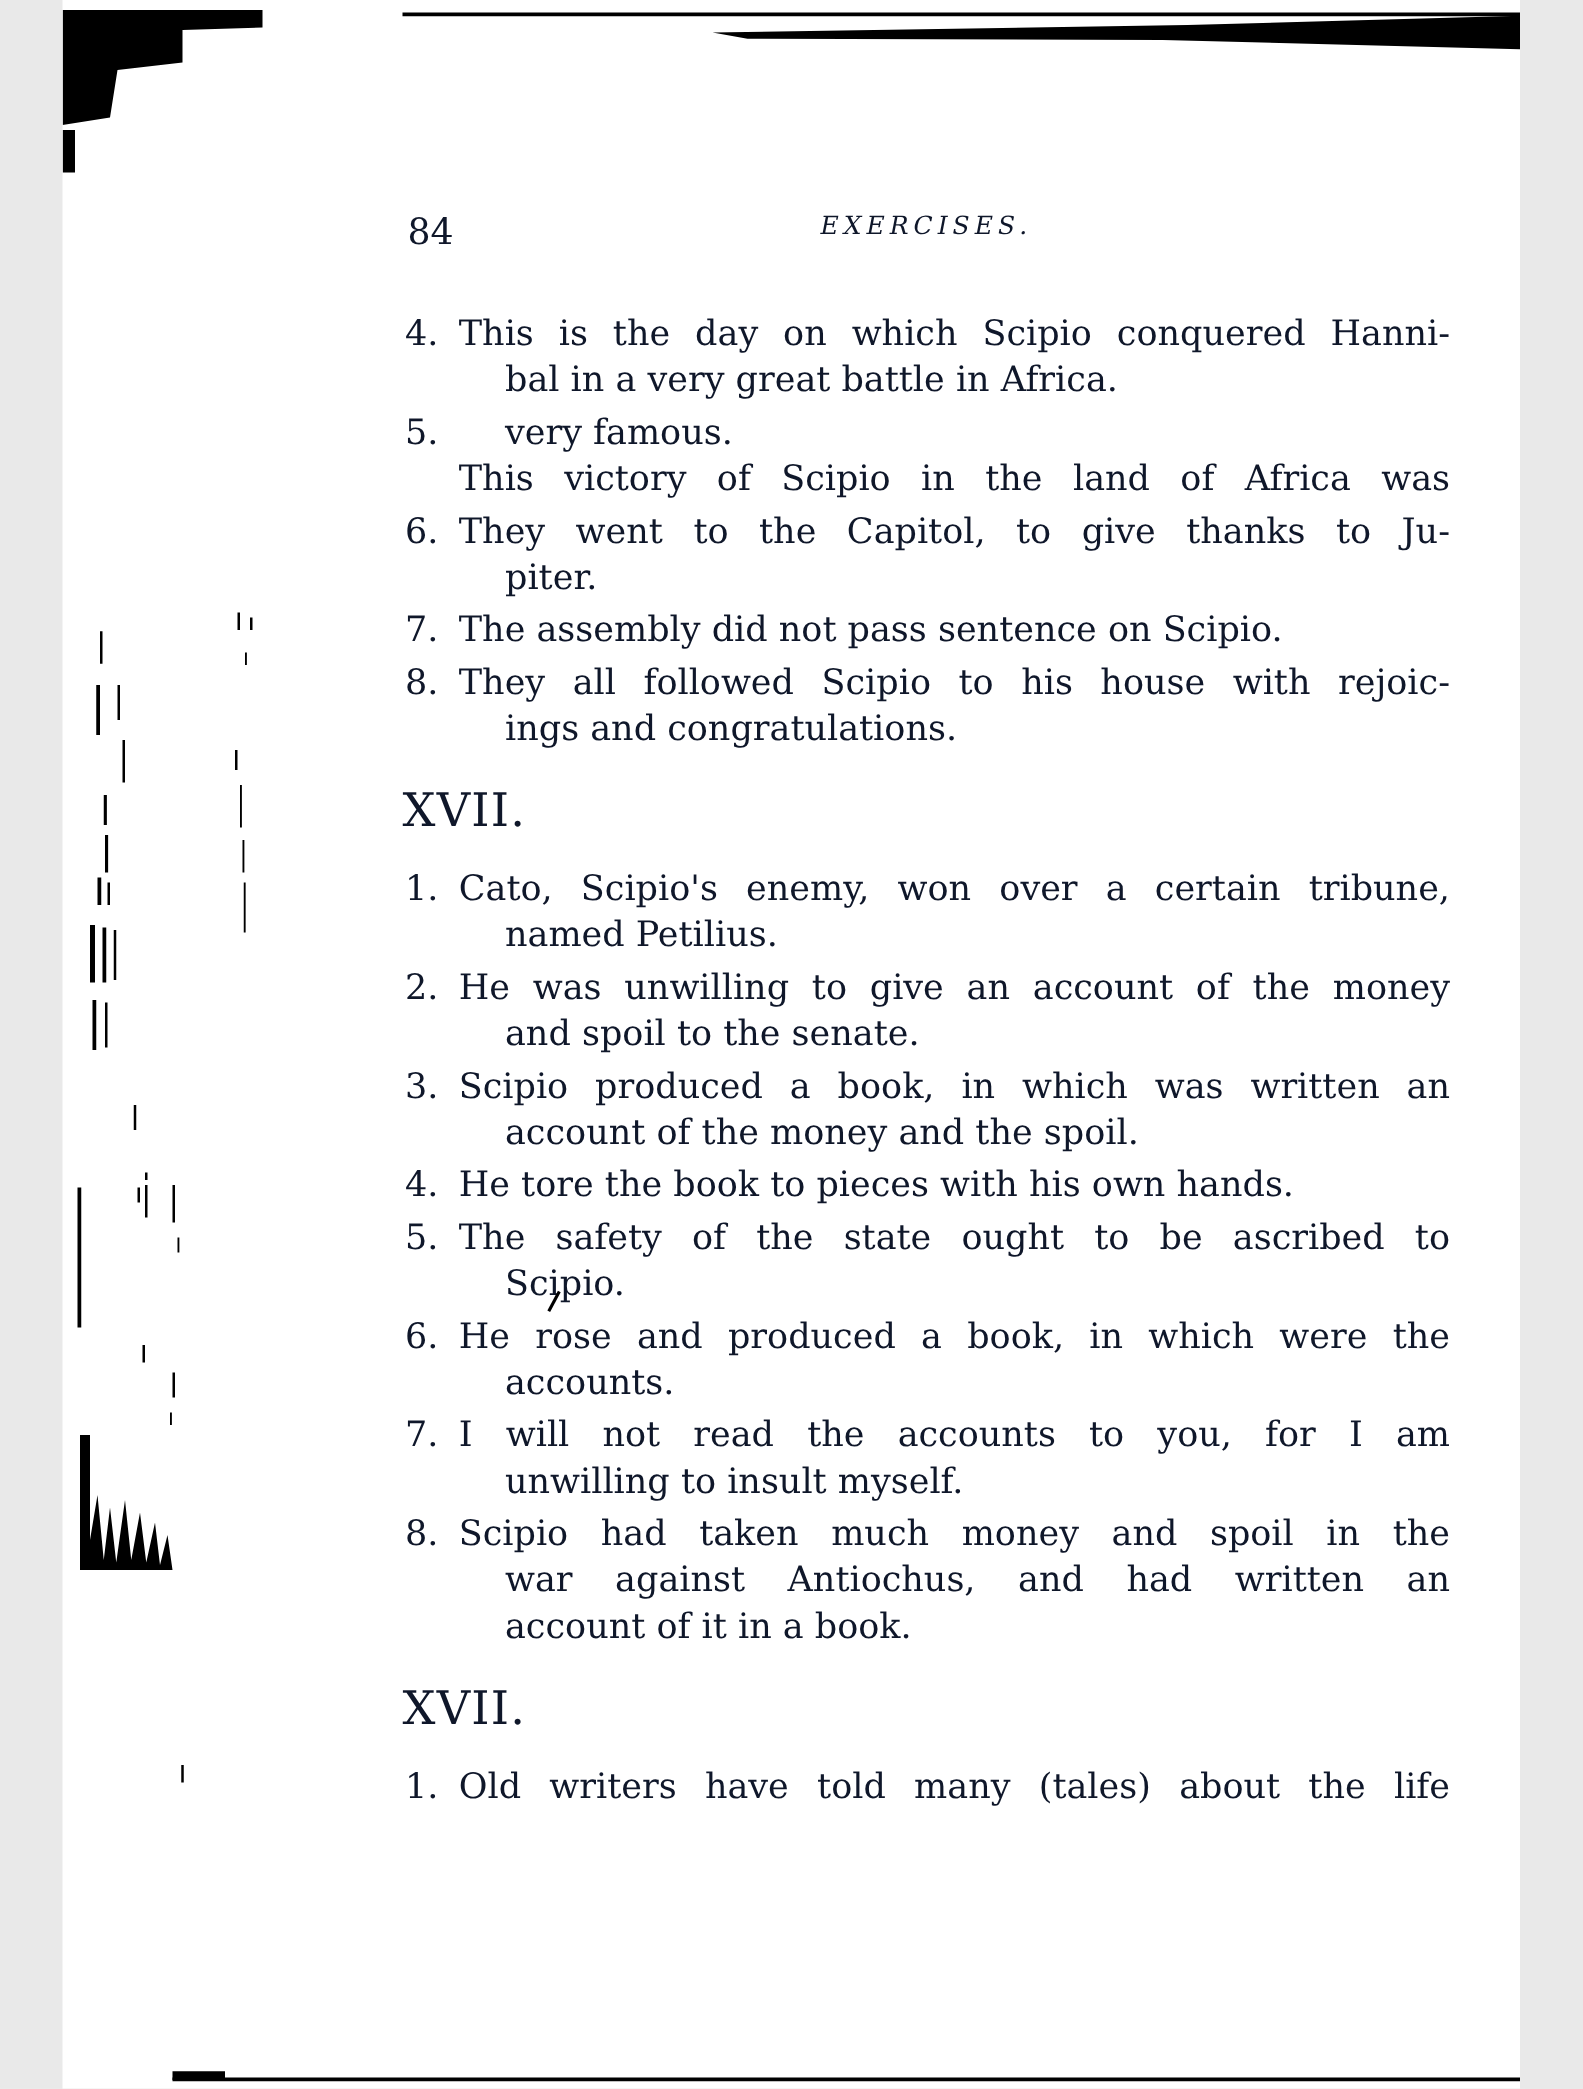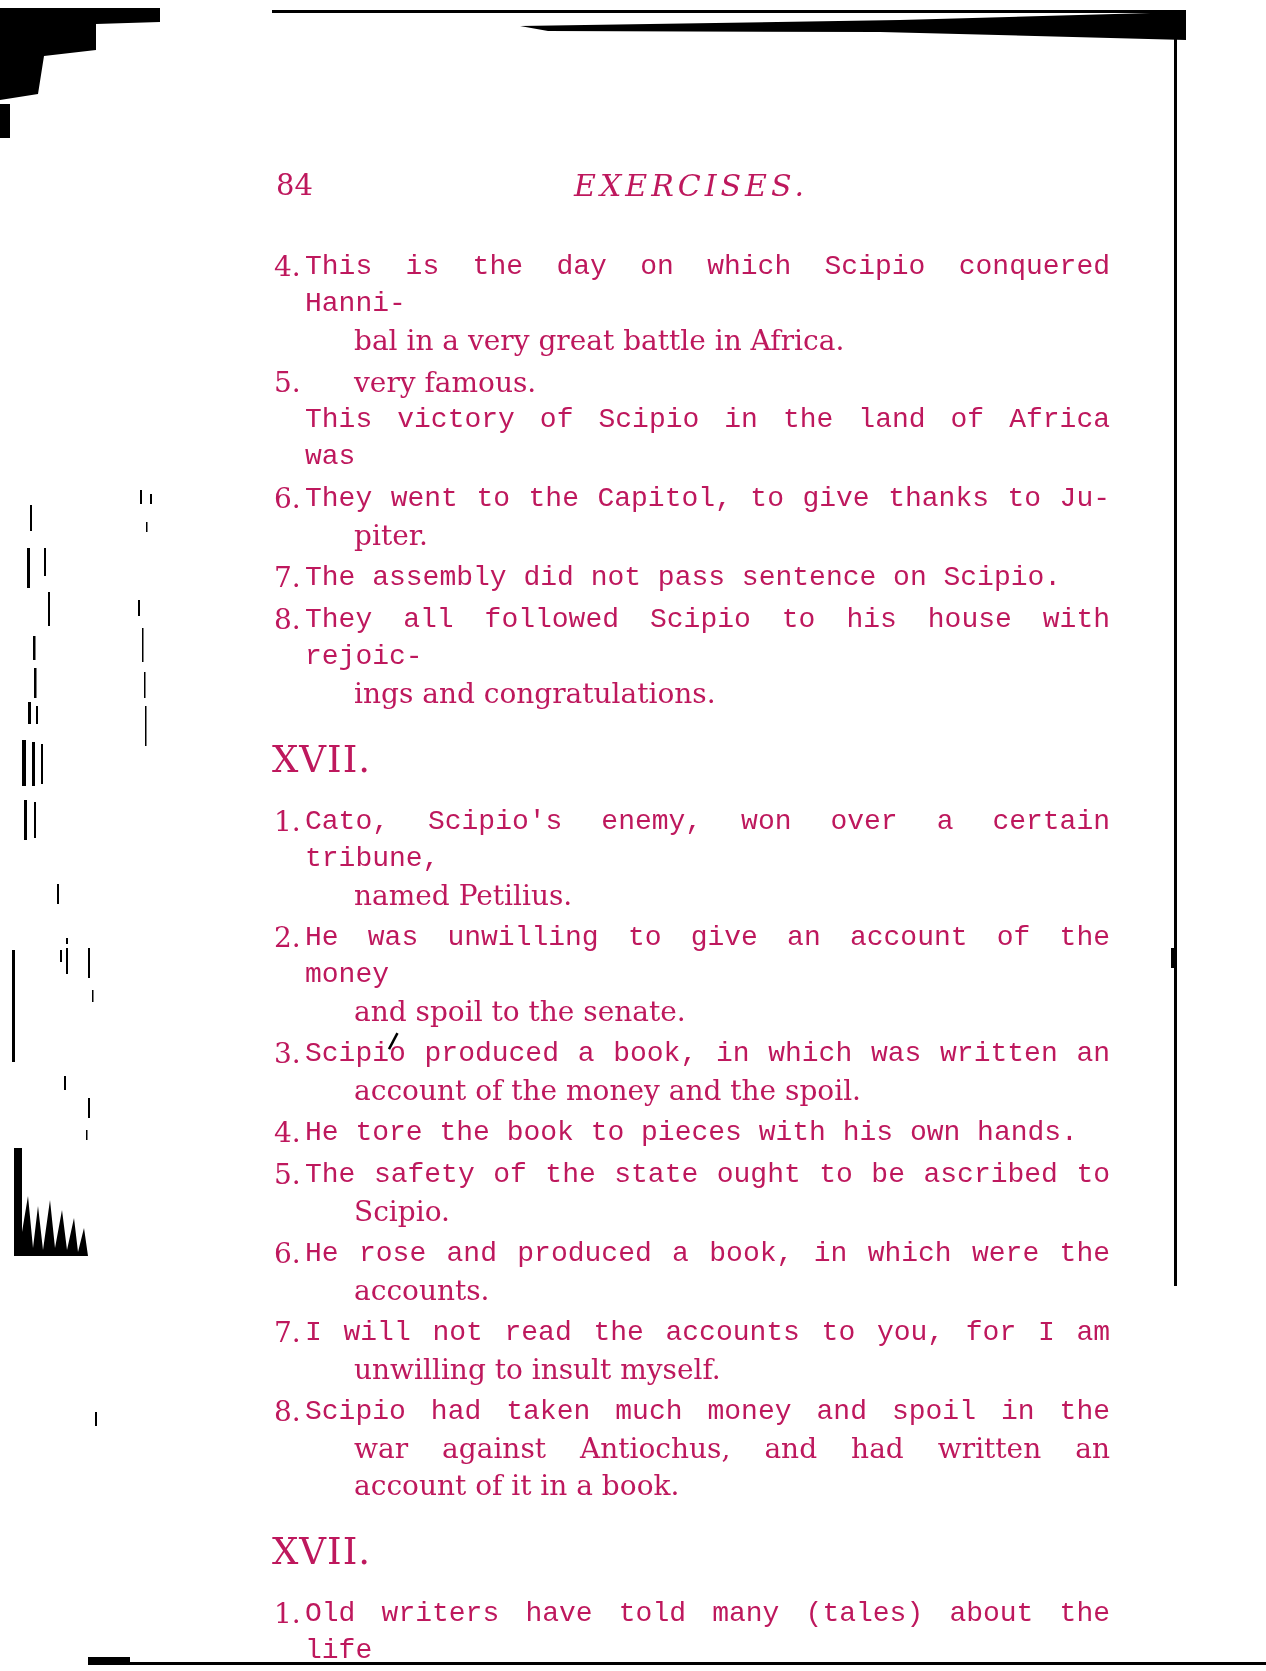--- a/index.html
+++ b/index.html
@@ -1,23 +1,23 @@
 <!DOCTYPE html>
 <html><head>
 <meta charset="utf-8">
 <style>
   html, body { margin: 0; padding: 0; background: #e9e9e9; }
   .page {
     position: relative;
-    width: 1266px;
+    width: 1166px;
     height: 1671px;
     background: #ffffff;
     overflow: hidden;
     font-family: "DejaVu Serif", serif;
-    color: #be185d;
+    color: #0f172a;
     margin: 0 auto;
   }
   .artifacts {
     position: absolute;
     inset: 0;
     width: 1266px;
     height: 1671px;
     pointer-events: none;
     z-index: 2;
   }
@@ -39,42 +39,42 @@
     top: 0;
     font-size: 29px;
   }
   .page-header {
     position: absolute;
     left: 0;
     right: 0;
     top: 0;
     text-align: center;
     font-style: italic;
-    font-size: 30px;
+    font-size: 20px;
     letter-spacing: 4px;
   }
   .section-heading {
     text-align: left;
     font-size: 37px;
     letter-spacing: 1px;
     margin: 26px 0 22px 0;
   }
   .item {
     position: relative;
     margin: 5px 0;
     font-size: 28px;
     line-height: 37px;
   }
   .item-num {
     position: absolute;
     left: 2px;
     top: 0;
   }
   .line { margin-left: 82px; }
-  .line.first { margin-left: 33px; font-family: Liberation Mono, monospace; }
+  .line.first { margin-left: 45px; }
   .line.justify {
     text-align: justify;
     text-align-last: justify;
     text-justify: inter-word;
   }
 </style>
 </head>
 <body>
 
 <div class="page">

